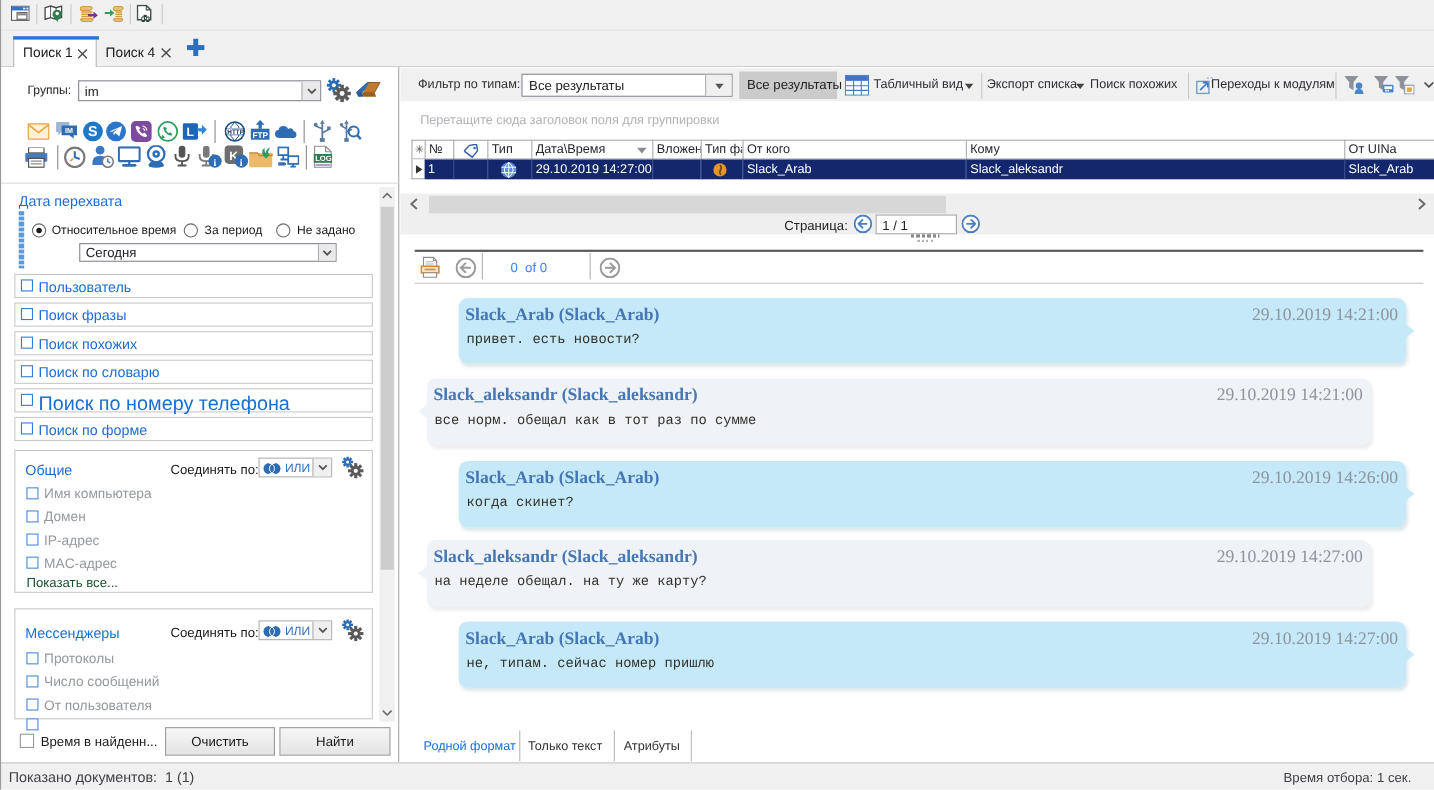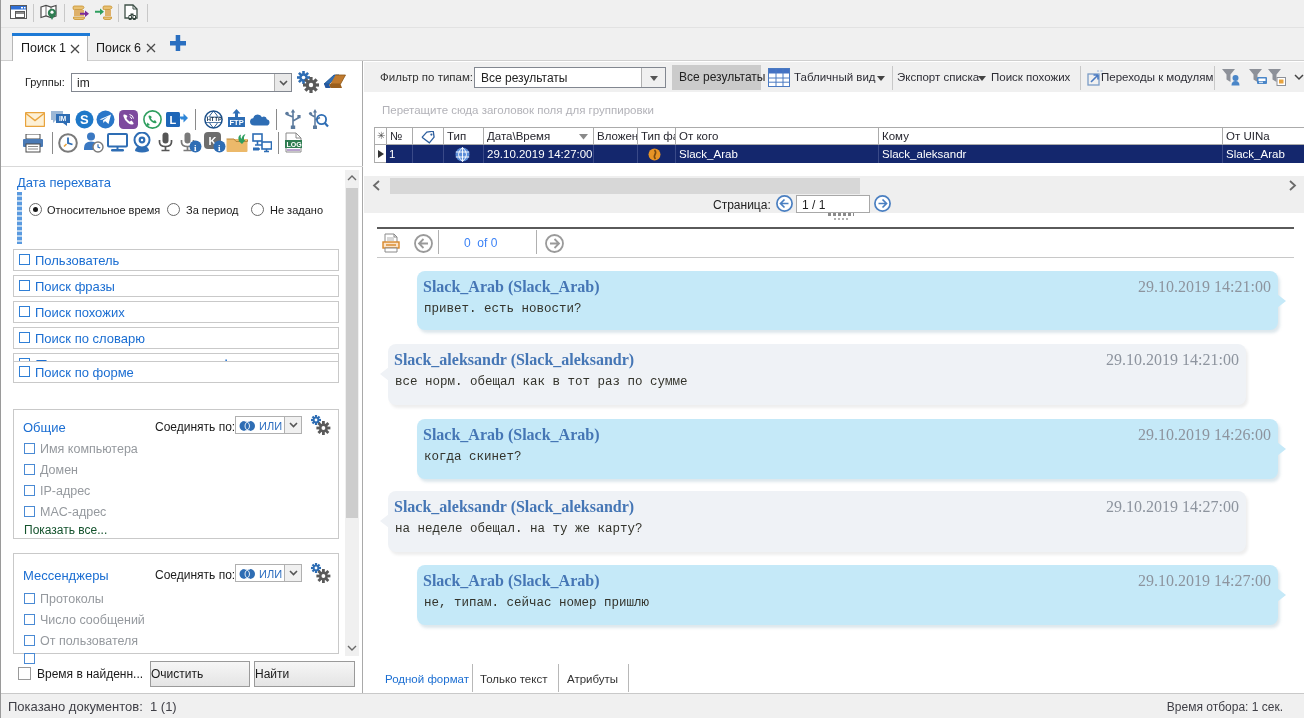--- a/index.html
+++ b/index.html
@@ -16,21 +16,21 @@
 .rightpanel{position:absolute;left:364px;top:61px;width:940px;height:632px;background:#fff}
 .statusbar{position:absolute;left:0;top:693px;width:1304px;height:25px;background:#f0f0f0;border-top:1px solid #c9c9c9}
 .leftedge{position:absolute;left:0;top:0;width:1px;height:718px;background:#9a9a9a}
 .blue{color:#1b6ed2}
 .cb{position:absolute;width:11px;height:11px;border:1.5px solid #2f7fd6;background:#fff}
 .cbg{position:absolute;width:13px;height:13px;border:1px solid #9a9a9a;background:#fff}
 .box{position:absolute;left:13px;width:326px;border:1px solid #c9c9c9;background:#fff}
 .glabel{color:#95999e;font-size:12.5px}
 .combo{position:absolute;background:#fff;border:1px solid #828790}
 .combobtn{position:absolute;right:0;top:0;bottom:0;background:#e9e9e9;border-left:1px solid #b0b0b0;color:#555;text-align:center}
-.btn{position:absolute;border:1px solid #9a9a9a;background:linear-gradient(#f6f6f6,#e4e4e4);text-align:left;color:#1a1a1a}
+.btn{position:absolute;border:1px solid #9a9a9a;background:linear-gradient(#f6f6f6,#e4e4e4);text-align:center;color:#1a1a1a}
 .msg{position:absolute;border-radius:8px}
 .msg .hdr{position:absolute;left:6px;top:7px;font-family:"Liberation Serif",serif;font-weight:bold;font-size:16px;color:#4576b5}
 .msg .ts{position:absolute;right:7px;top:7px;font-family:"Liberation Serif",serif;font-size:16px;color:#8d949e}
 .msg .body{position:absolute;left:7px;top:31px;font-family:"Liberation Mono",monospace;font-size:12.5px;color:#33332b}
 .mblue{background:#c5e9f8;box-shadow:2px 3px 3px rgba(120,160,180,.25)}
 .mgray{background:#eff2f6;box-shadow:2px 3px 3px rgba(0,0,0,.07)}
 .tailr{position:absolute;right:-8px;top:23px;width:0;height:0;border-top:7px solid transparent;border-bottom:7px solid transparent;border-left:9px solid #c5e9f8}
 .taill{position:absolute;left:-8px;top:23px;width:0;height:0;border-top:7px solid transparent;border-bottom:7px solid transparent;border-right:9px solid #eff2f6}
 .gh{position:absolute;top:66px;height:18px;border-left:1px solid #ababab;border-top:1px solid #ababab;border-bottom:1px solid #ababab;background:#fff;font-size:11.5px;color:#26262e;padding:2px 0 0 3px;overflow:hidden;white-space:nowrap}
 .gc{position:absolute;top:84px;height:18px;background:#14276d;color:#fff;font-size:11.5px;padding:3px 0 0 3px;border-left:1px solid #3a4a88;overflow:hidden;white-space:nowrap}
@@ -81,21 +81,21 @@
 </div>
 <div class="tabstrip">
   <div class="tabline"></div>
   <div class="tab1">
       <div class="blue"></div>
     <div class="abs" style="left:8px;top:7px;font-size:12.5px;color:#1a1a1a">Поиск 1</div>
     <svg class="abs" style="left:57px;top:10px" width="10" height="10">
         <path d="M1 1 L9 9 M9 1 L1 9" stroke="#4a4a4a" stroke-width="1.3"></path>
       </svg>
   </div>
-  <div class="abs" style="left:96px;top:13px;font-size:12.5px;color:#1a1a1a">Поиск 6</div>
+  <div class="abs" style="left:96px;top:13px;font-size:12.5px;color:#1a1a1a">Поиск 4</div>
   <svg class="abs" style="left:146px;top:15px" width="10" height="10">
       <path d="M1 1 L9 9 M9 1 L1 9" stroke="#4a4a4a" stroke-width="1.3"></path>
     </svg>
   <svg class="abs" style="left:170px;top:7px" width="16" height="16">
       <rect x="0" y="6" width="16" height="4.5" fill="#2a6fc0"></rect>
       <rect x="5.7" y="0" width="4.5" height="16" fill="#2a6fc0"></rect>
     </svg>
 </div>
 <div class="leftpanel">
   <div class="abs" style="left:25px;top:15px;font-size:11px">Группы:</div>
@@ -269,20 +269,26 @@
 
   <div class="abs" style="left:17px;top:114px;font-size:13px"><span class="blue">Дата перехвата</span></div>
   <div class="abs" style="left:17px;top:131px;width:5px;height:52px;background:repeating-linear-gradient(#5a9ae0 0 3px,#b8d4f0 3px 5px)"></div>
   <div class="abs" style="left:29px;top:142px;width:13px;height:13px;border:1px solid #6a6a6a;border-radius:50%;background:#fff"></div>
   <div class="abs" style="left:33px;top:146px;width:5px;height:5px;border-radius:50%;background:#1a1a1a"></div>
   <div class="abs" style="left:47px;top:143px;color:#1a1a1a;font-size:11px">Относительное время</div>
   <div class="abs" style="left:167px;top:142px;width:13px;height:13px;border:1px solid #6a6a6a;border-radius:50%;background:#fff"></div>
   <div class="abs" style="left:186px;top:143px;color:#1a1a1a;font-size:11px">За период</div>
   <div class="abs" style="left:251px;top:142px;width:13px;height:13px;border:1px solid #6a6a6a;border-radius:50%;background:#fff"></div>
   <div class="abs" style="left:270px;top:143px;color:#1a1a1a;font-size:11px">Не задано</div>
+  <div class="combo" style="left:72px;top:160px;width:234px;height:17px">
+    <div class="abs" style="left:5px;top:1px">Сегодня</div>
+    <div class="combobtn" style="width:16px"><svg width="9" height="6" style="margin-top:5px">
+          <path d="M1 1 L4.5 4.5 L8 1" stroke="#555" stroke-width="1.6" fill="none"></path>
+        </svg></div>
+  </div>
 
   <div class="box" style="top:188px;height:22px">
       <div class="cb" style="left:5px;top:4px"></div>
       <div class="abs blue" style="left:21px;top:3px;font-size:13px">Пользователь</div>
     </div>
   <div class="box" style="top:214px;height:22px">
       <div class="cb" style="left:5px;top:4px"></div>
       <div class="abs blue" style="left:21px;top:3px;font-size:13px">Поиск фразы</div>
     </div>
   <div class="box" style="top:240px;height:22px">
@@ -290,21 +296,21 @@
       <div class="abs blue" style="left:21px;top:3px;font-size:13px">Поиск похожих</div>
     </div>
   <div class="box" style="top:266px;height:22px">
       <div class="cb" style="left:5px;top:4px"></div>
       <div class="abs blue" style="left:21px;top:3px;font-size:13px">Поиск по словарю</div>
     </div>
   <div class="box" style="top:292px;height:22px">
       <div class="cb" style="left:5px;top:4px"></div>
       <div class="abs blue" style="left:21px;top:3px;font-size:18px">Поиск по номеру телефона</div>
     </div>
-  <div class="box" style="top:300px;height:22px">
+  <div class="box" style="top:318px;height:22px">
       <div class="cb" style="left:5px;top:4px"></div>
       <div class="abs blue" style="left:21px;top:3px;font-size:13px">Поиск по форме</div>
     </div>
 
   <div class="box" style="top:348px;height:130px">
     <div class="abs blue" style="left:9px;top:10px;font-size:13px">Общие</div>
     <div class="abs" style="left:141px;top:10px;color:#1a1a1a">Соединять по:</div>
     <div class="combo" style="left:221px;top:6px;width:67px;height:18px;border-color:#b0b0b0">
       <svg class="abs" style="left:3px;top:2.5px" width="17" height="12">
           <circle cx="5.5" cy="6" r="5" fill="#2e6db4"></circle>

